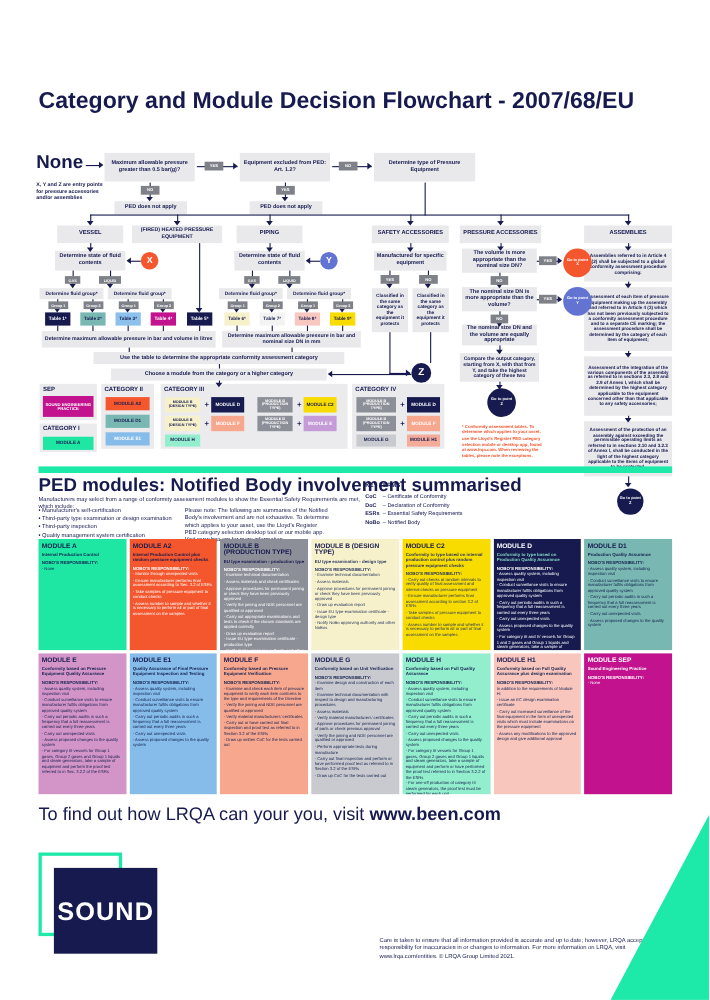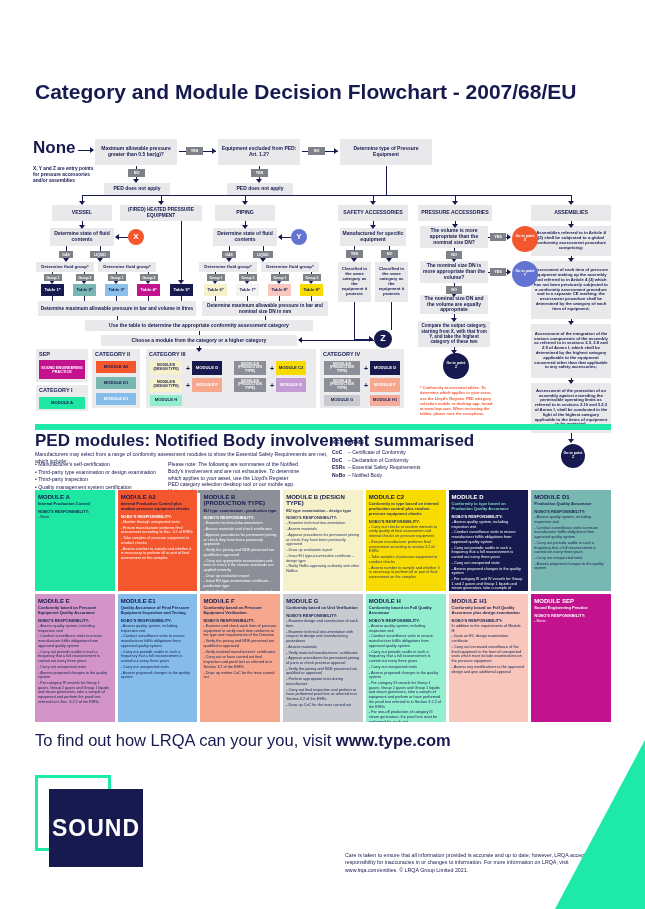--- a/index.html
+++ b/index.html
@@ -509,21 +509,21 @@
     <div class="card mSEP">
       <div class="t">MODULE SEP</div>
       <div class="s">Sound Engineering Practice</div>
       <div class="r">NOBO'S RESPONSIBILITY:</div>
       <div>
           <div class="li">None</div>
         </div>
     </div>
   </div>
 
-  <div class="cta"><span>To find out how LRQA can your you, visit </span><b>www.type.com</b></div>
+  <div class="cta"><span>To find out how LRQA can your you, visit </span><b>www.been.com</b></div>
   <div class="logo-wrap">
     <div class="logo-teal"></div>
     <div class="logo-navy">SOUND</div>
   </div>
   <div class="legal">Care is taken to ensure that all information provided is accurate and up to date; however, LRQA accepts no responsibility for inaccuracies in or changes to information. For more information on LRQA, visit www.lrqa.com/entities. © LRQA Group Limited 2021.</div>
   <div class="tri"></div>
 
 </div>
 
 </body></html>

